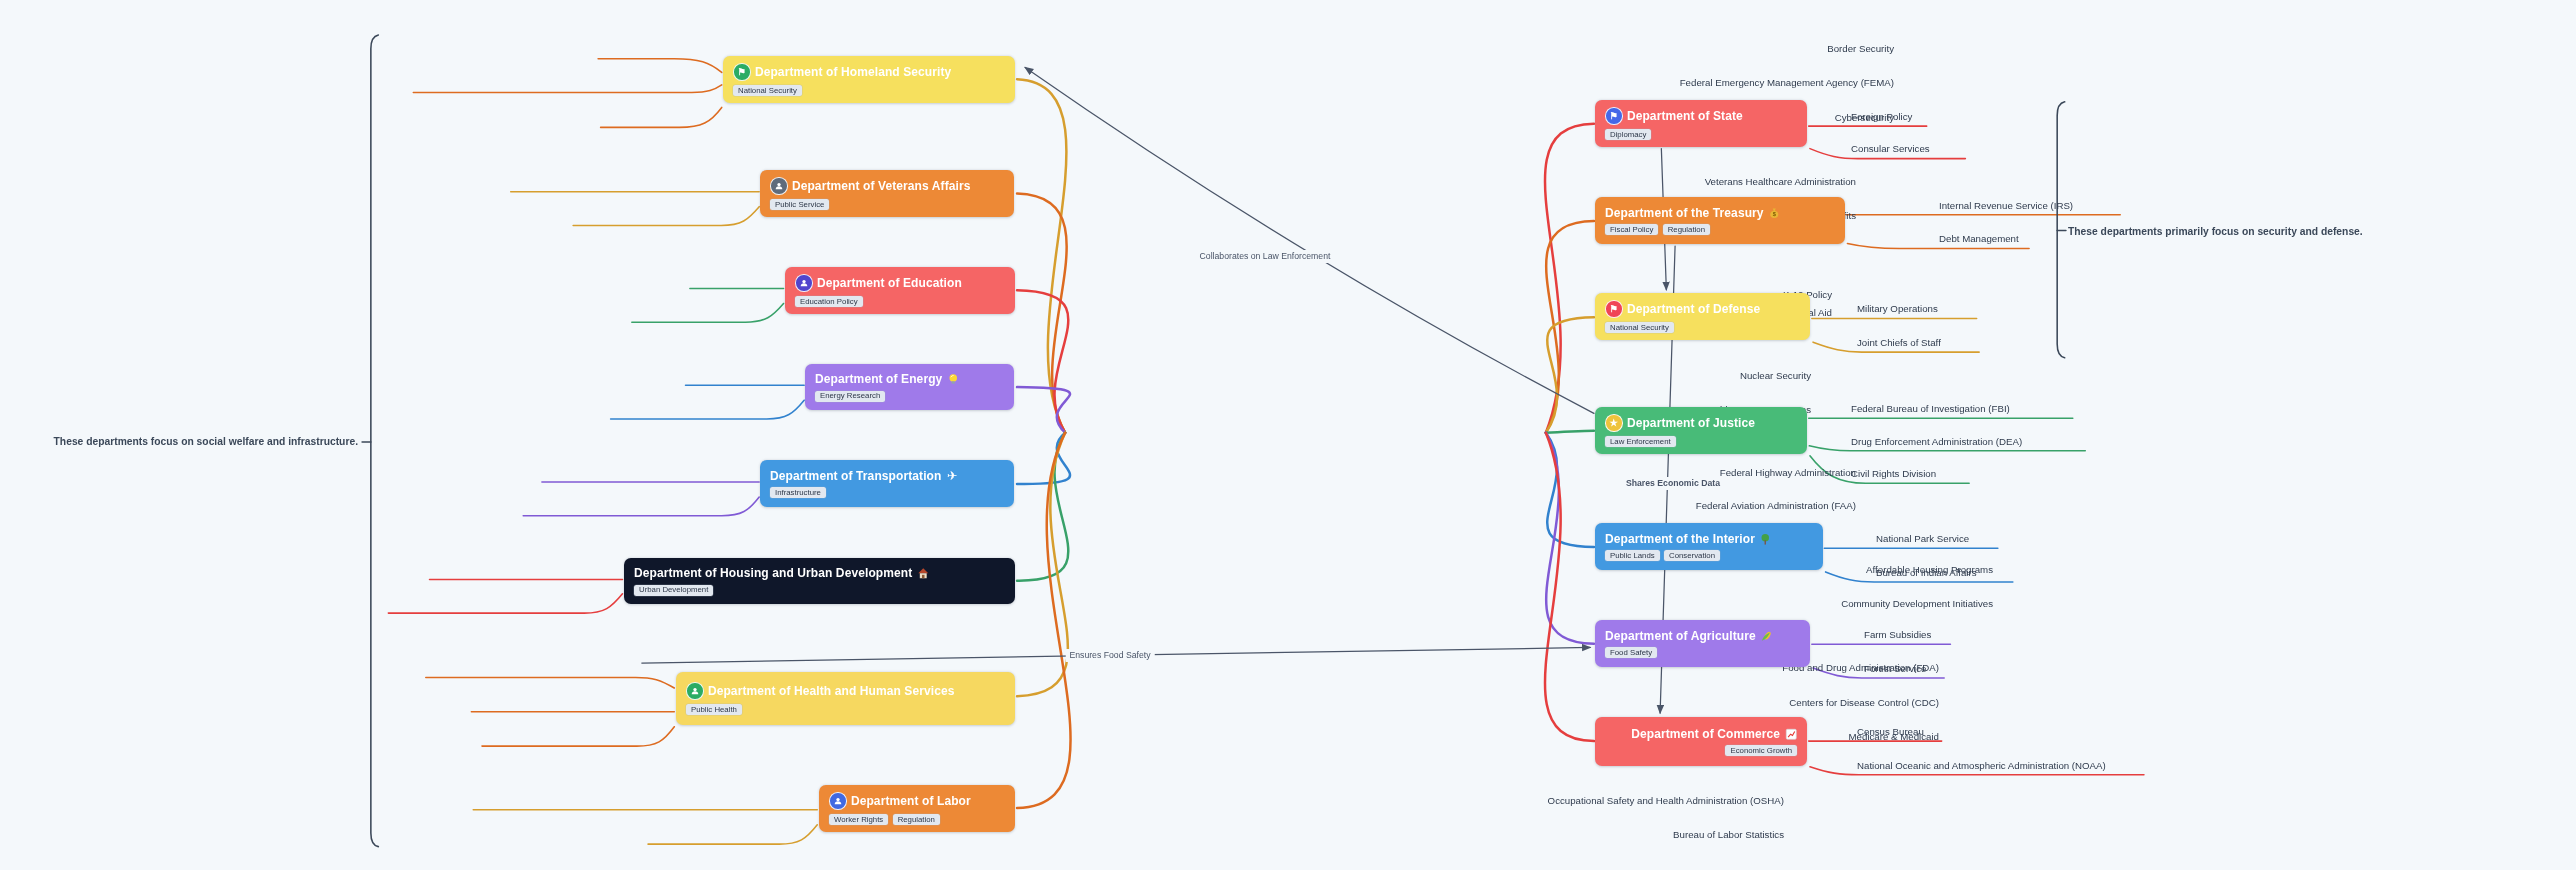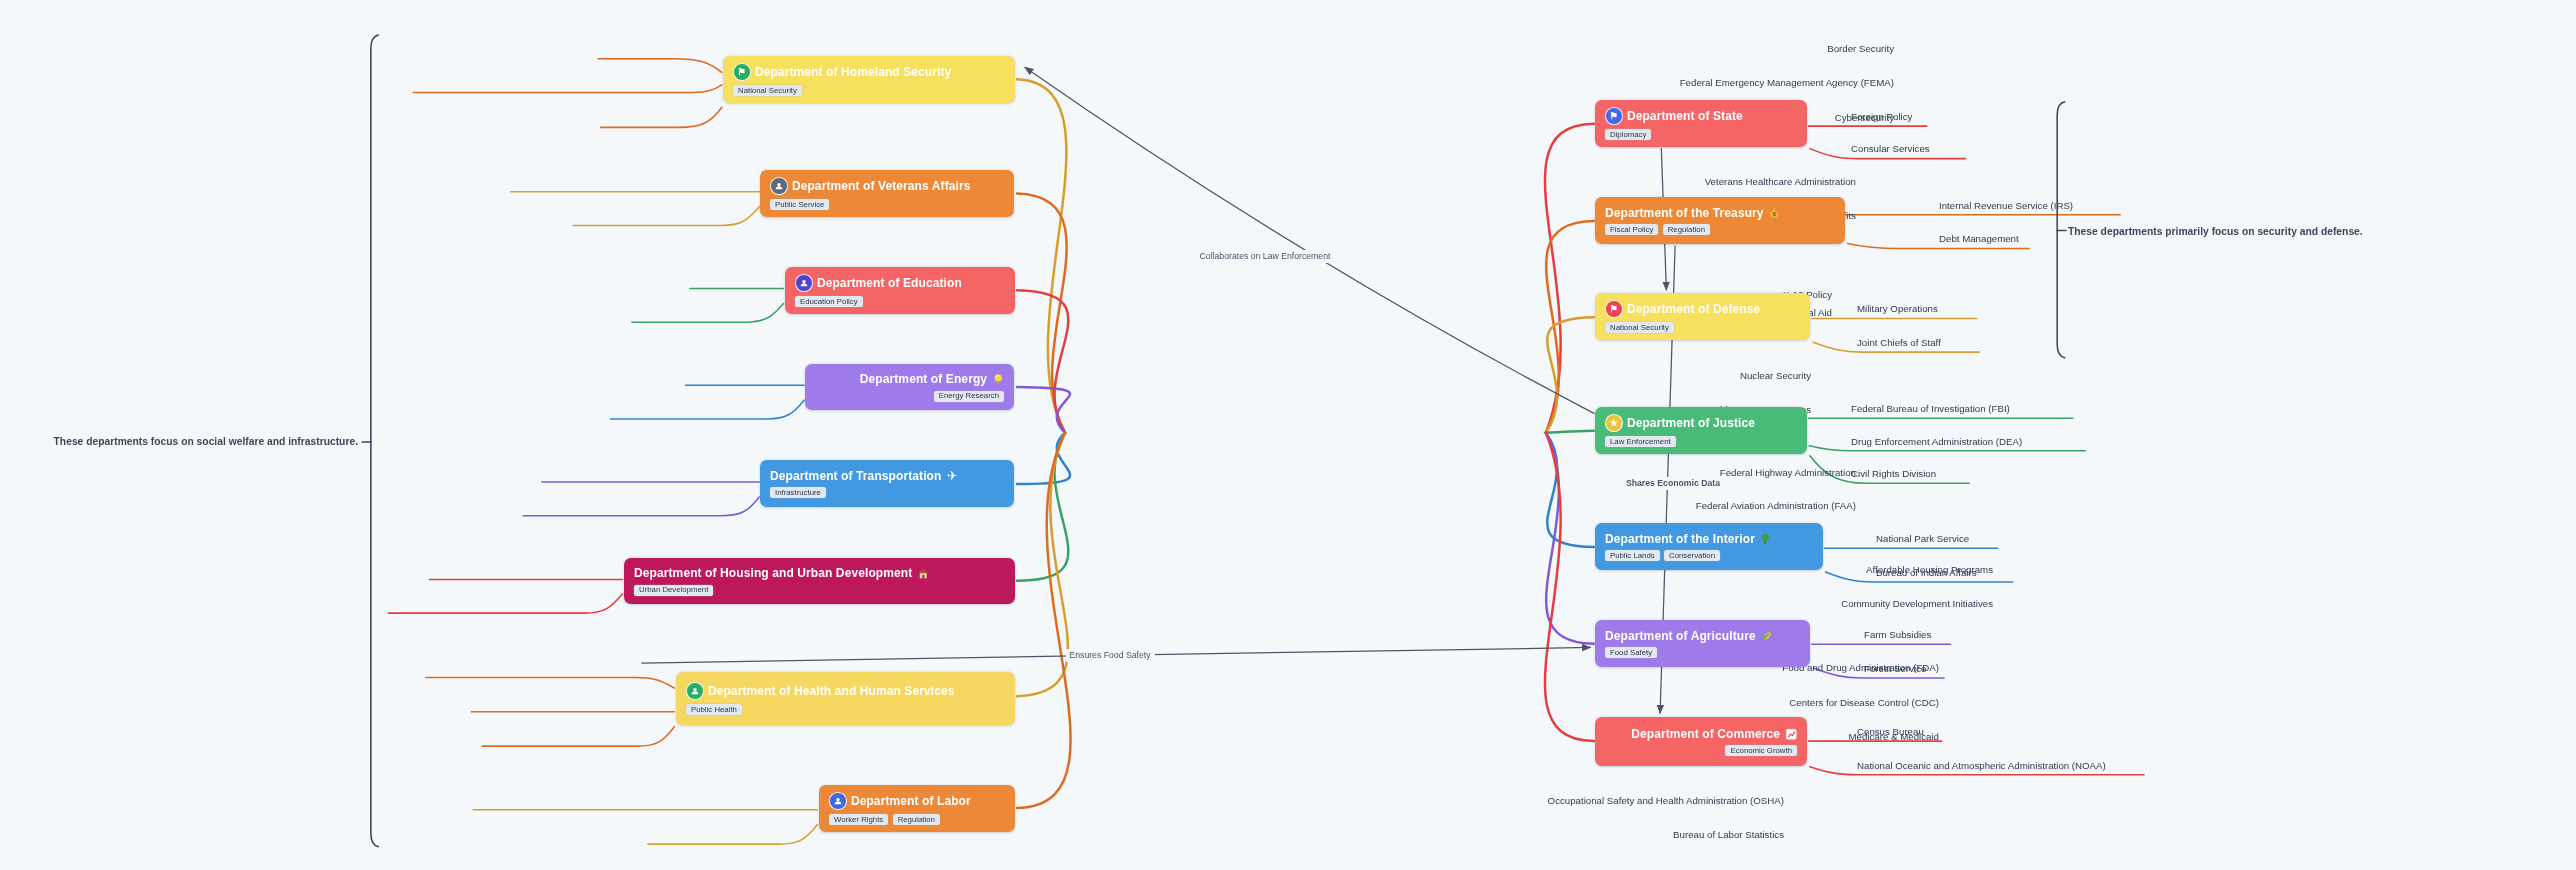--- a/index.html
+++ b/index.html
@@ -150,21 +150,21 @@
             </svg>
           </span>
           <span class="dept-title">Department of Education</span>
         </div>
         <div class="tag-row">
           <span class="tag-pill">Education Policy</span>
         </div>
       </div>
       <div class="sub-item anchor-right" style="top: 288px; right: 744px;">K-12 Policy</div>
       <div class="sub-item anchor-right" style="top: 306px; right: 744px;">Student Financial Aid</div>
-      <div class="dept-node" style="left: 805px; top: 364px; width: 209px; height: 46px; background: rgb(159, 122, 234); align-items: flex-end;">
+      <div class="dept-node" style="left: 805px; top: 364px; width: 209px; height: 46px; background: rgb(159, 122, 234);">
         <div class="title-row">
           <span class="dept-title">Department of Energy</span>
           <span class="trail-icon">
             <svg viewBox="0 0 20 20">
               <circle cx="10" cy="8" r="6" fill="#fdd835"></circle>
               <path d="M6 6.5 Q8 4 10.5 4" stroke="#fff" stroke-width="1.2" fill="none"></path>
               <rect x="7.5" y="13.2" width="5" height="4" rx="1.2" fill="#90a4ae"></rect>
             </svg>
           </span>
         </div>
@@ -180,21 +180,21 @@
           <span class="trail-icon">
             <span class="plane-glyph">✈</span>
           </span>
         </div>
         <div class="tag-row">
           <span class="tag-pill">Infrastructure</span>
         </div>
       </div>
       <div class="sub-item anchor-right" style="top: 466px; right: 720px;">Federal Highway Administration</div>
       <div class="sub-item anchor-right" style="top: 499px; right: 720px;">Federal Aviation Administration (FAA)</div>
-      <div class="dept-node" style="left: 624px; top: 558px; width: 391px; height: 46px; background: #be185d;">
+      <div class="dept-node" style="left: 624px; top: 558px; width: 391px; height: 46px; background: #0f172a;">
         <div class="title-row">
           <span class="dept-title">Department of Housing and Urban Development</span>
           <span class="trail-icon">
             <svg viewBox="0 0 20 20">
               <polygon points="2,10 10,2 18,10" fill="#b7472a"></polygon>
               <rect x="4.5" y="10" width="11" height="8" fill="#efdcc3"></rect>
               <rect x="8" y="12.5" width="4" height="5.5" fill="#8d5a33"></rect>
             </svg>
           </span>
         </div>

